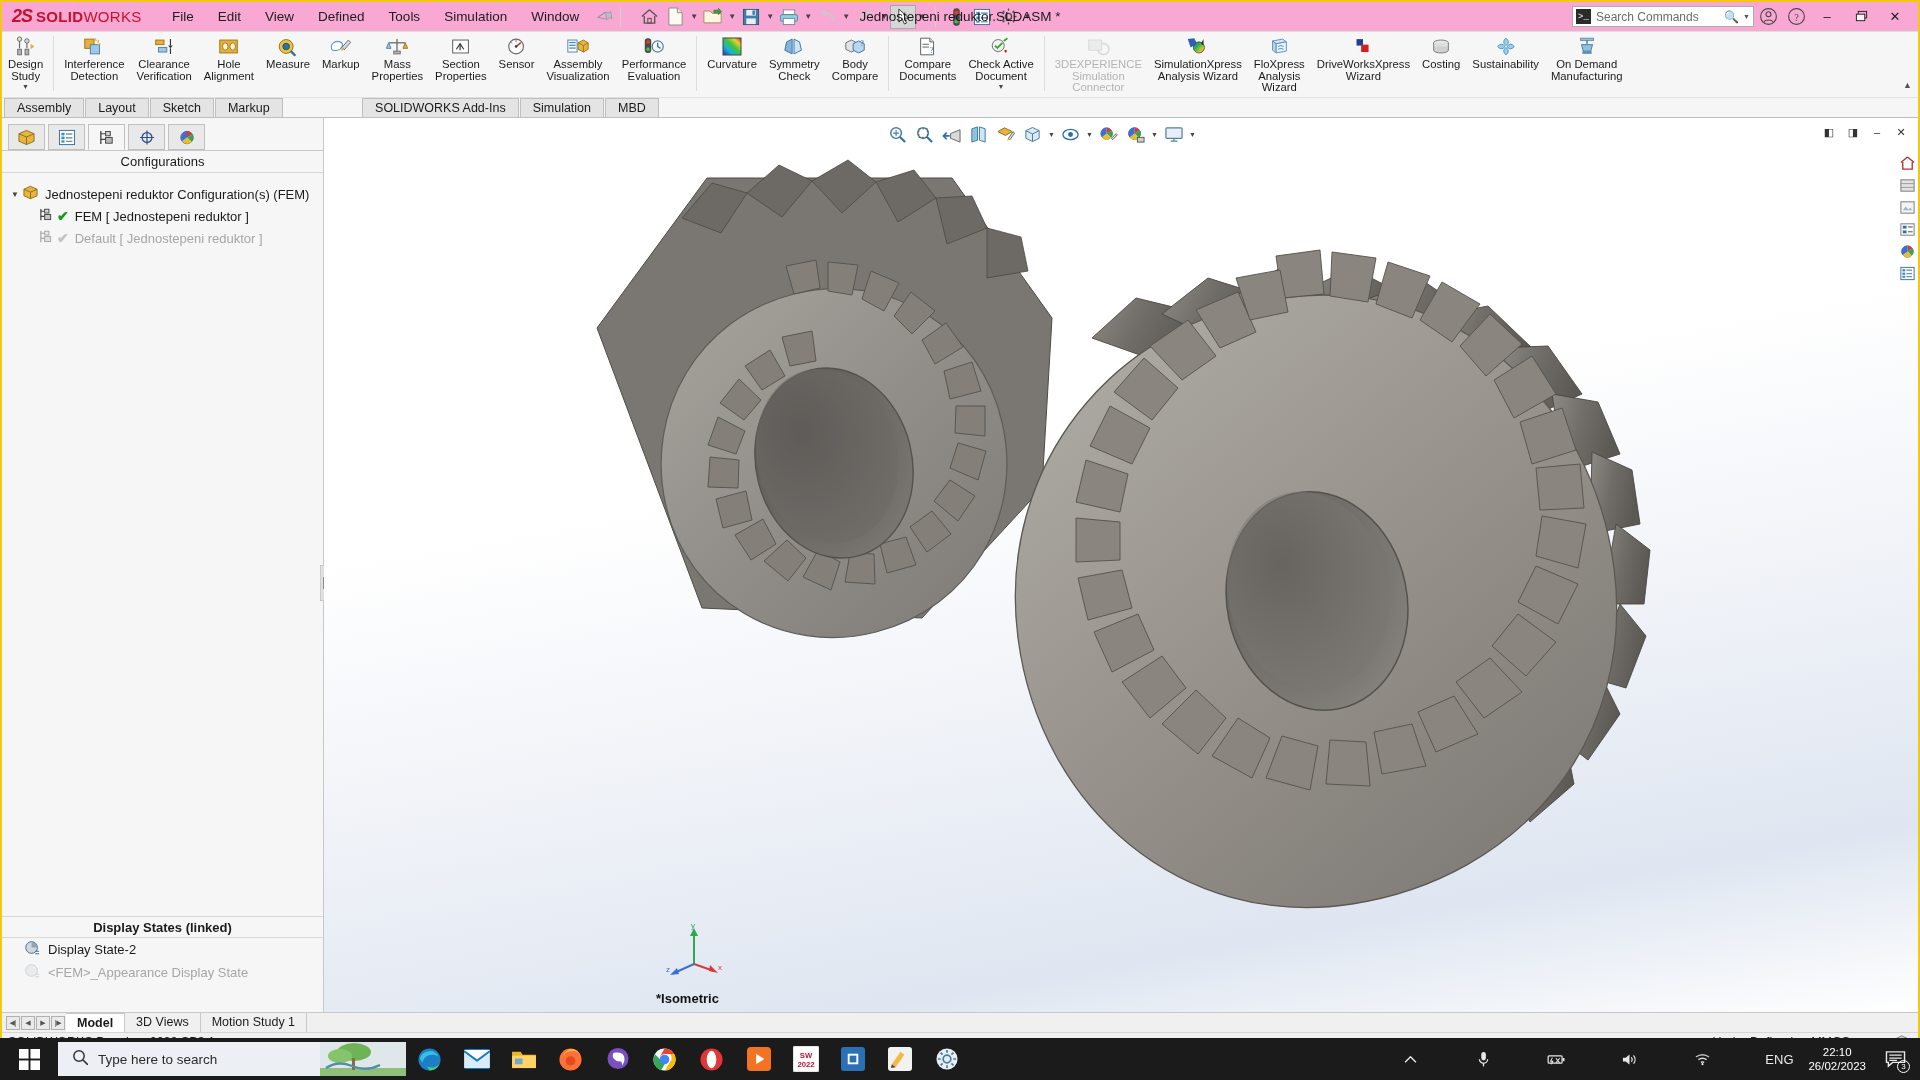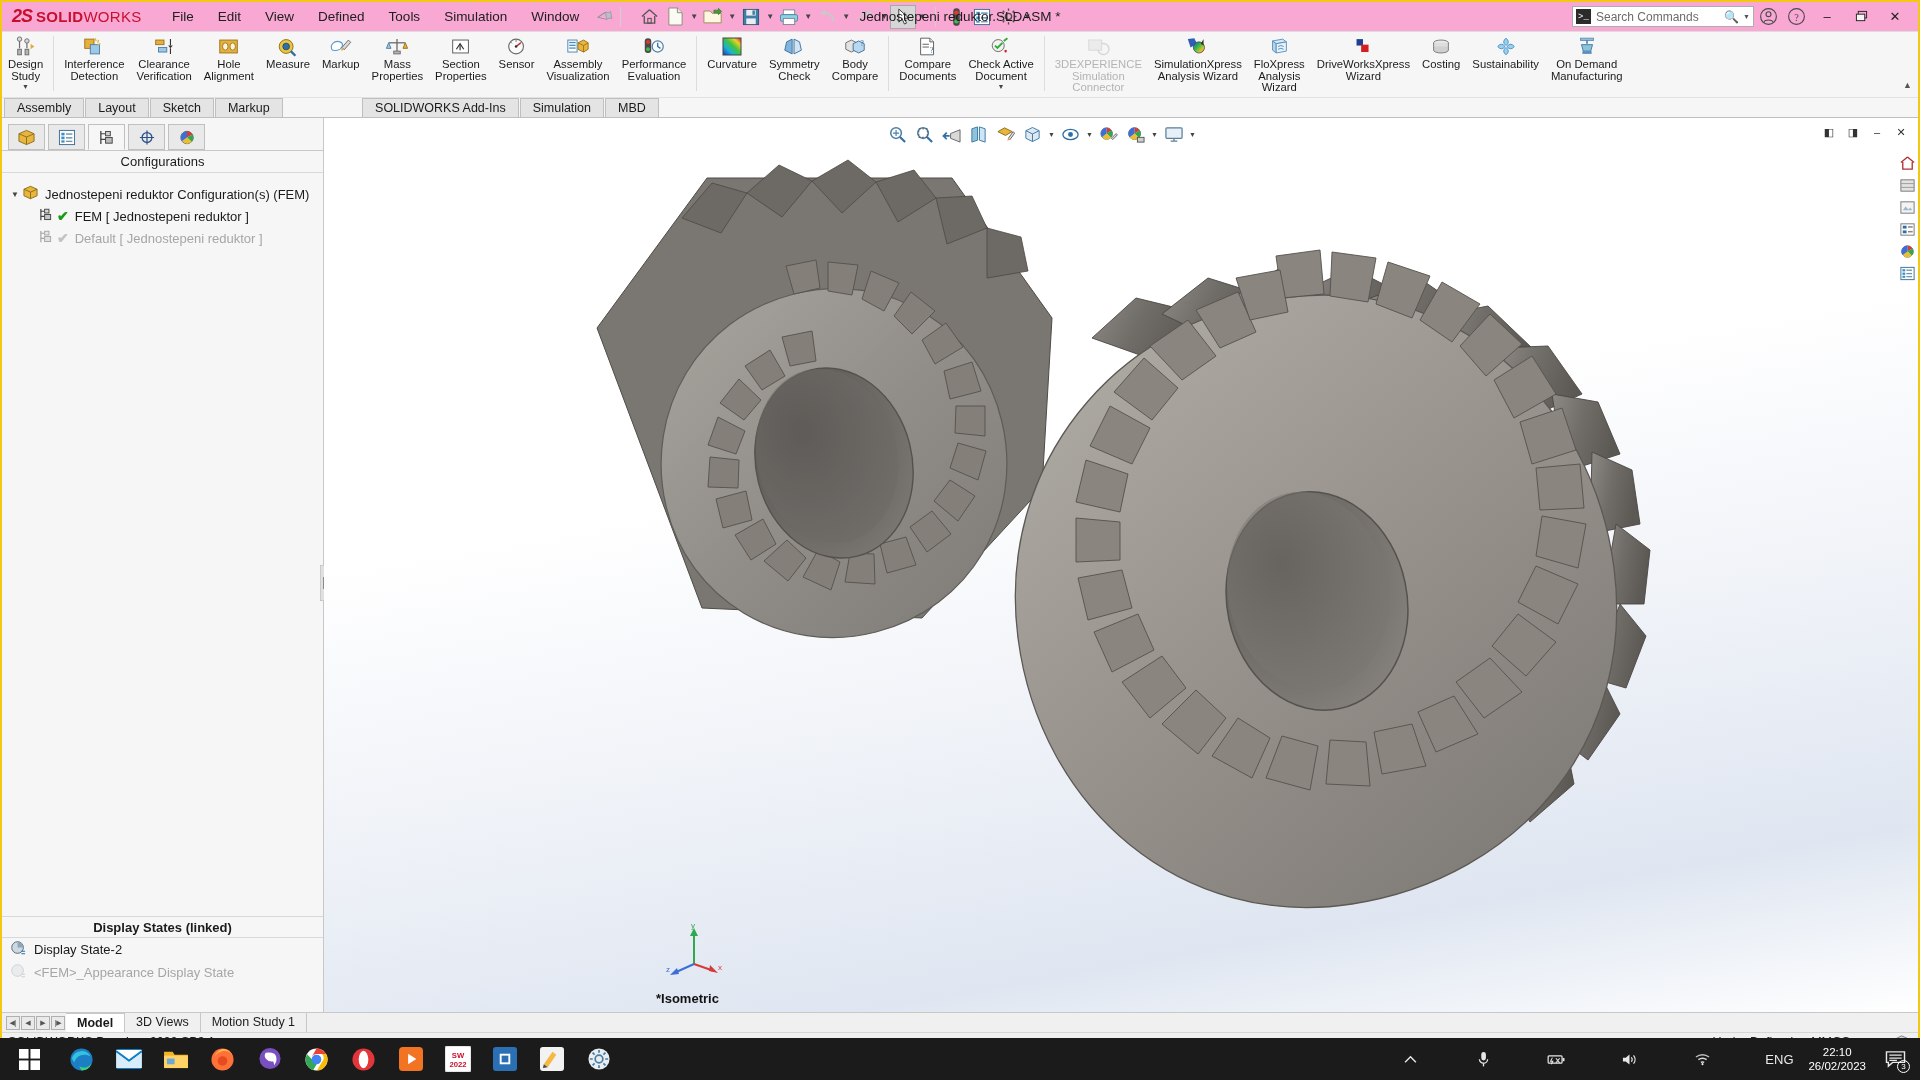--- a/index.html
+++ b/index.html
@@ -79,21 +79,21 @@
   .panel-head { height:22px; display:flex; align-items:center; justify-content:center; font-weight:normal; font-size:13px; border-bottom:1px solid #d8d8d8; background:#f6f6f6;}
   .tree { flex:1; padding:10px 0 0 0; overflow:hidden; }
   .trow { display:flex; align-items:center; height:22px; font-size:13px; padding-left:6px; white-space:nowrap; }
   .tw { width:14px; font-size:8px; color:#444; display:flex; align-items:center; justify-content:center;}
   .indent1 { padding-left:36px; }
   .gray { color:#a6a6a6; }
   .chk { color:#169b16; font-weight:bold; font-size:14px; margin:0 6px 0 2px; }
   .chk.g { color:#c3c3c3; }
   .ds-head { height:22px; display:flex; align-items:center; justify-content:center; font-weight:bold; font-size:13px; border-top:1px solid #d8d8d8; border-bottom:1px solid #d8d8d8;}
   .ds-list { height:74px; }
-  .dsrow { display:flex; align-items:center; height:23px; font-size:13px; padding-left:8px; }
+  .dsrow { display:flex; align-items:center; height:23px; font-size:13px; padding-left:22px; }
   .splitter { position:absolute; right:-4px; top:50%; width:7px; height:36px; }
 
   
   .graphics { flex:1; position:relative; overflow:hidden;
     background:linear-gradient(170deg,#ffffff 0%,#ffffff 38%,#eef1f7 64%,#dfe6f1 84%,#ffffff 100%); }
   .viewbar { position:absolute; left:560px; top:4px; display:flex; align-items:center; z-index:5;}
   .vbtn { width:27px; height:24px; display:flex; align-items:center; justify-content:center; }
   .vcaret { width:11px; height:24px; display:flex; align-items:center; justify-content:center; font-size:7px; color:#444;}
   .doc-ctls { position:absolute; right:6px; top:4px; display:flex; align-items:center; z-index:5; gap:2px;}
   .doc-ctls span { width:22px; height:20px; display:flex; align-items:center; justify-content:center; font-size:11px; color:#333;}
@@ -1060,20 +1060,39 @@
  </div>
 
  <div class="taskbar">
    <div class="startbtn">
      <svg width="21" height="21" viewBox="0 0 22 22">
           <rect x="0" y="0" width="10" height="10" fill="#fff"></rect>
           <rect x="12" y="0" width="10" height="10" fill="#fff"></rect>
           <rect x="0" y="12" width="10" height="10" fill="#fff"></rect>
           <rect x="12" y="12" width="10" height="10" fill="#fff"></rect>
         </svg>
+   </div>
+   <div class="tbsearch">
+     <span class="q">
+       <svg width="16" height="16" vi="" ewbox="0 0 17 17">
+            <circle cx="7" cy="7" r="5.2" fill="none" stroke="#333" stroke-width="1.5"></circle>
+            <path d="M10.8 10.8 L16 16" stroke="#333" stroke-width="1.6"></path>
+          </svg>
+     </span>
+     <span class="ph">Type here to search</span>
+     <span style="position:absolute;right:0;top:0;width:86px;height:34px;overflow:hidden;">
+       <svg width="86" height="34" viewBox="0 0 86 34">
+            <rect width="86" height="34" fill="#dfe7ea"></rect>
+            <path d="M0 26 h86 v8 H0 z" fill="#8ec07a"></path>
+            <ellipse cx="34" cy="10" rx="17" ry="9" fill="#6eb356"></ellipse>
+            <ellipse cx="20" cy="14" rx="12" ry="7" fill="#85c46a"></ellipse>
+            <rect x="32" y="16" width="3" height="12" fill="#8a6a42"></rect>
+            <path d="M6 26 q12 -8 26 -2 q14 6 28 -1" stroke="#4f8fa8" stroke-width="2.4" fill="none"></path>
+          </svg>
+     </span>
    </div>
 
    <div class="tbicon">
      <svg width="25" height="25" viewBox="0 0 26 26">
           <circle cx="13" cy="13" r="11.5" fill="#1c7ec4"></circle>
           <path d="M3 12 a10.5 10.5 0 0 1 19.5 -2 a11 11 0 0 0 -17 6 Z" fill="#35c1e0"></path>
           <path d="M13 24.5 a11.5 11.5 0 0 0 10.5 -7 a10 10 0 0 1 -13 2.5 Z" fill="#3fd07a"></path>
         </svg>
    </div>
    <div class="tbicon">

